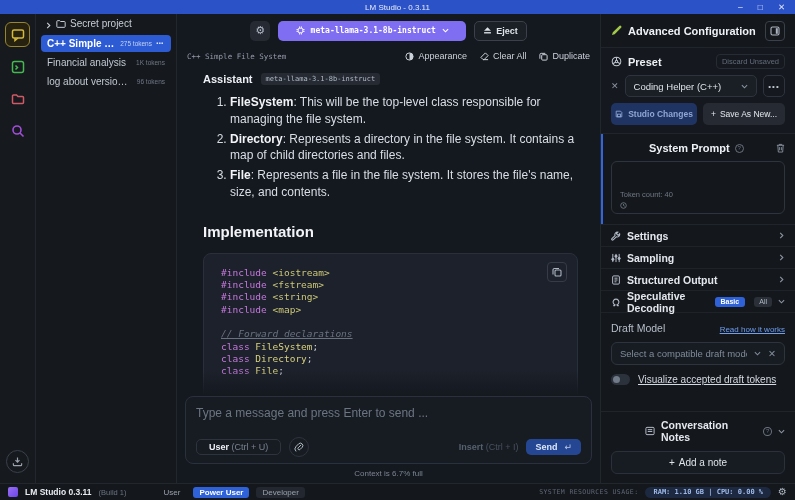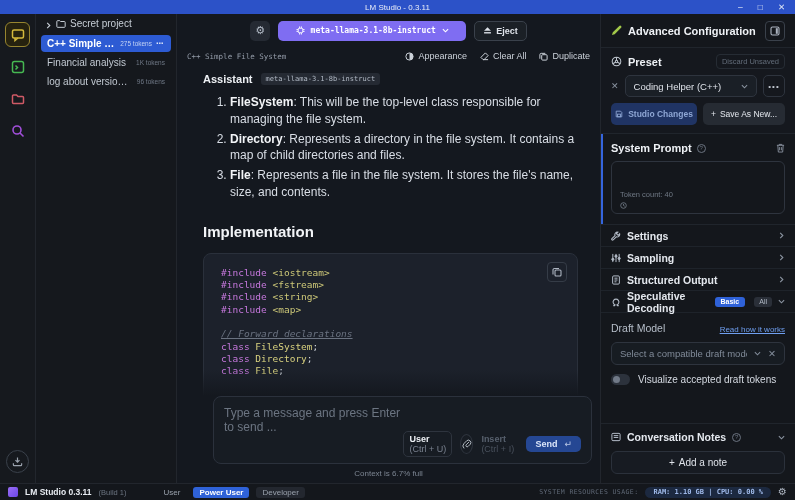--- a/index.html
+++ b/index.html
@@ -63,24 +63,24 @@
   .copy-btn { position:absolute; top:8px; right:10px; width:20px; height:20px; border:1px solid #353c47; border-radius:4px; display:grid; place-items:center; color:#aeb6c2; background:transparent; }
   .code-line { font-family:"DejaVu Sans Mono",monospace; font-size:9.5px; line-height:12.3px; white-space:pre; color:#d4d9e0; }
   .kw  { color:#c678dd; }
   .str { color:#cdc878; }
   .typ { color:#d9d27f; }
   .com { color:#6a7280; font-style:italic;text-decoration:underline; }
   .pln { color:#d4d9e0; }
   .chat-fade { position:absolute; left:0; right:0; bottom:0; height:26px; background:linear-gradient(rgba(20,24,31,0), #14181f); pointer-events:none; }
 
   .composer-wrap { padding:0 8px; }
-  .composer { border:1px solid #2b313c; background:#171c23; border-radius:8px; height:68px; display:flex; flex-direction:row; padding:9px 10px 6px;margin-left:28px; }
+  .composer { border:1px solid #2b313c; background:#171c23; border-radius:8px; height:68px; display:flex; flex-direction:column; padding:9px 10px 6px; }
   .placeholder { font-size:12px; color:#6c7582; }
   .composer-row { margin-top:auto; display:flex; align-items:center; gap:8px; }
-  .user-btn { border:1px solid #2e343e; border-radius:5px; padding:2px 5px; font-size:9px; color:#eef1f5; font-weight:bold; }
+  .user-btn { border:1px solid #2e343e; border-radius:5px; padding:2px 12px; font-size:9px; color:#eef1f5; font-weight:bold; }
   .shortcut { color:#7a8290; font-weight:normal; }
   .clip-btn { width:20px; height:20px; border-radius:50%; border:1px solid #2e343e; display:grid; place-items:center; color:#c2c9d2; }
   .insert-hint { margin-left:auto; font-size:9px; color:#57606d; font-weight:bold; }
   .insert-hint .shortcut { color:#49515d; }
   .send-btn { background:rgba(47,98,216,.62); border-radius:5px; padding:3px 9px; font-size:9px; color:#dce6fa; font-weight:bold; display:flex; align-items:center; gap:7px; }
   .send-key { opacity:.8; font-weight:normal; }
   .context-line { height:19px; display:flex; align-items:center; justify-content:center; font-size:8px; color:#7c8592; }
 
   
   .panel { width:194px; background:#14171c; display:flex; flex-direction:column; }
@@ -96,21 +96,21 @@
   .preset-select { flex:1; height:22px; border:1px solid #2e343e; background:#1a1f26; border-radius:5px; display:flex; align-items:center; padding:0 8px; font-size:9.5px; color:#dfe3ea; }
   .preset-select .chev { margin-left:auto; color:#8a93a0; }
   .more-btn { width:22px; height:22px; border:1px solid #2e343e; border-radius:5px; display:grid; place-items:center; color:#c2c9d2; font-size:8px; letter-spacing:1px; }
   .preset-row3 { display:flex; gap:6px; }
   .commit-btn { flex:1.05; height:22px; background:rgba(47,92,197,.42); border-radius:5px; color:#8ea6d4; font-size:8.5px; font-weight:bold; display:flex; align-items:center; justify-content:center; gap:5px; }
   .saveas-btn { flex:1; height:22px; background:#262b33; border-radius:5px; color:#e4e8ee; font-size:8.5px; display:flex; align-items:center; justify-content:center; gap:4px; }
 
   .sp-section { position:relative; padding:8px 10px 10px; border-bottom:1px solid #20252c; }
   .sp-section::before { content:""; position:absolute; left:0; top:0; bottom:0; width:2px; background:#3565dd; }
   .sp-head { display:flex; align-items:center; gap:5px; }
-  .sp-label { font-size:11px; font-weight:bold; color:#eef1f5; }
+  .sp-label { font-size:11px; font-weight:bold; color:#eef1f5;margin-left:38px; }
   .info-circ { width:9px; height:9px; border:1px solid #6b7380; border-radius:50%; color:#6b7380; font-size:6px; display:grid; place-items:center; line-height:1; }
   .sp-trash { margin-left:auto; color:#8a93a0; }
   .sp-box { margin-top:7px; border:1px solid #2e343e; border-radius:6px; padding:7px 8px 4px; }
   .sp-text { font-size:9px; color:#c9cfd8; line-height:1.5; }
   .sp-count { display:flex; justify-content:flex-end; align-items:flex-start; gap:3px; font-size:7.5px; color:#6f7884; margin-top:21px;flex-direction:column; }
 
   .acc-row { height:22px; display:flex; align-items:center; gap:6px; padding:0 10px; border-bottom:1px solid #1e232a; }
   .acc-label { font-size:10.5px; font-weight:bold; color:#e4e8ee; }
   .acc-icon { color:#b3bbc7; }
   .acc-chev { margin-left:auto; color:#8a93a0; }
@@ -119,25 +119,25 @@
 
   .spec-content { padding:9px 10px 10px; display:flex; flex-direction:column; gap:8px; }
   .draft-row { display:flex; align-items:baseline; }
   .draft-label { font-size:10.5px; color:#b6bec9; }
   .draft-link { margin-left:auto; font-size:8px; color:#6f9ff0; text-decoration:underline; }
   .draft-select { height:23px; border:1px solid #2e343e; background:#171c22; border-radius:6px; display:flex; align-items:center; padding:0 8px; font-size:9.5px; color:#818b99; gap:7px; }
   .draft-select .grow { flex:1; white-space:nowrap; overflow:hidden; }
   .viz-row { display:flex; align-items:center; gap:8px; margin-top:1px; }
   .toggle { width:19px; height:11px; border-radius:6px; background:#2c323c; position:relative; flex:none; }
   .toggle::after { content:""; position:absolute; left:2px; top:2px; width:7px; height:7px; border-radius:50%; background:#717a88; }
-  .viz-label { font-size:10px; color:#d5dae2; }
+  .viz-label { font-size:10px; color:#d5dae2;text-decoration:underline; }
 
   .panel-spacer { flex:1; }
   .notes-section { border-top:1px solid #20252c; padding:7px 10px 9px; }
-  .notes-head { display:flex; align-items:center; gap:6px; }
+  .notes-head { display:flex; align-items:center; gap:6px;margin-left:34px; }
   .notes-label { font-size:10.5px; font-weight:bold; color:#e4e8ee; }
   .add-note-btn { margin-top:8px; height:23px; border:1px solid #2b313b; background:#171b22; border-radius:6px; display:flex; align-items:center; justify-content:center; gap:4px; font-size:10px; color:#dfe3ea; }
 
   
   .statusbar { height:17px; background:#14171c; border-top:1px solid #22262d; display:flex; align-items:center; padding:0 8px; gap:7px; }
   .sb-logo { width:10px; height:10px; border-radius:2px; background:linear-gradient(135deg,#9a6ef5,#6b46e8); }
   .sb-app { font-size:8.5px; font-weight:bold; color:#e8ecf2; }
   .sb-build { font-size:7.5px; color:#6b7480; }
   .mode-group { margin-left:24px; display:flex; align-items:center; gap:7px; }
   .mode { font-size:8px; color:#9aa2ad; padding:1px 6px; border-radius:3px; }

